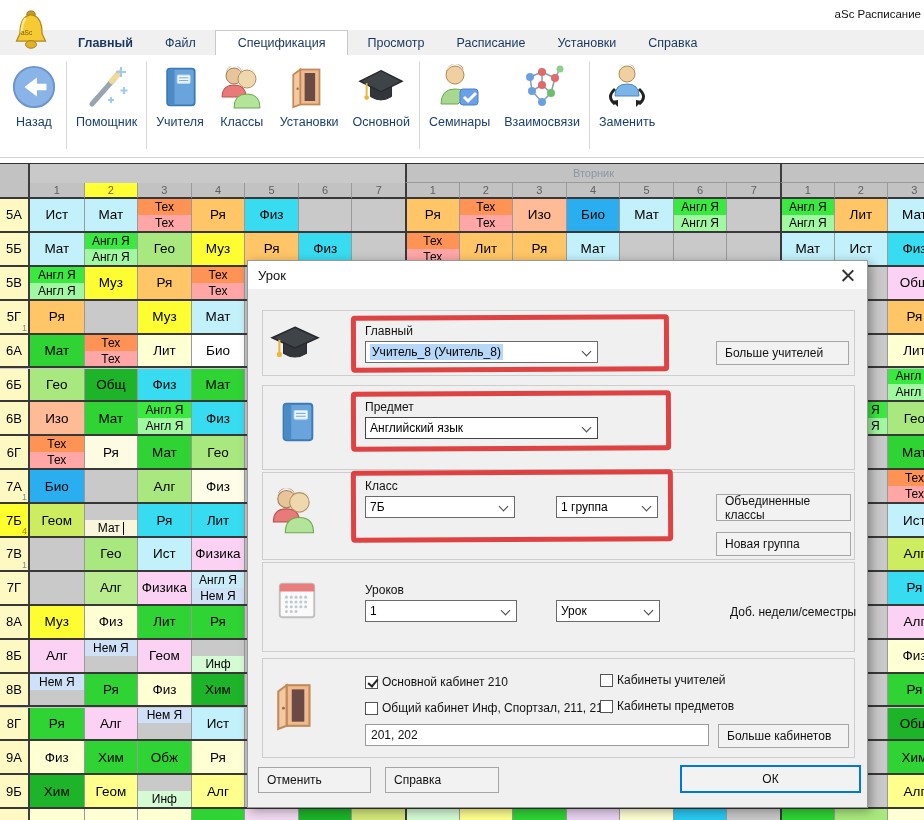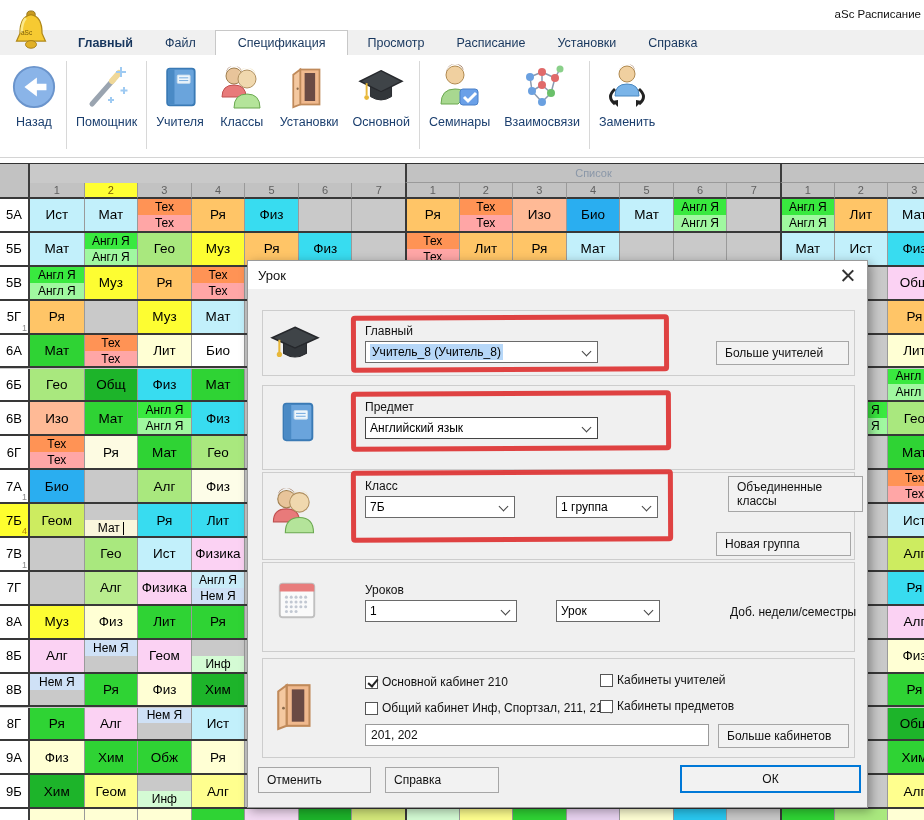--- a/index.html
+++ b/index.html
@@ -39,21 +39,21 @@
   .dayh { position:absolute; top:0; height:19px; background:#c2c2c2; color:#8a97a8;
     font-size:11px; display:flex; align-items:center; justify-content:center;
     border-bottom:1px solid #9a9a9a; }
   .corner { position:absolute; left:0; top:0; width:30px; height:35px; background:#c2c2c2;
     border-right:2px solid #3c3c3c; border-bottom:2px solid #383838; }
   .numh { position:absolute; top:19px; height:16px; background:#c2c2c2; color:#5f5f5f;
     font-size:11px; display:flex; align-items:center; justify-content:center;
     border-bottom:2px solid #383838; }
   .numh.hl { background:#ffff33; color:#7a5c00; }
   .trow { position:absolute; left:0; width:924px; border-bottom:2px solid #383838; }
-  .rlab { position:absolute; left:0; top:0; width:30px; height:100%; background:#ffffff;
+  .rlab { position:absolute; left:0; top:0; width:30px; height:100%; background:#fef9c3;
     border-right:2px solid #3c3c3c; font-size:13px; color:#000; display:flex;
     align-items:center; justify-content:center; }
   .rlab.sel { background:#ffff2e; }
   .rlab .sub { position:absolute; right:1px; bottom:0px; font-size:9px; color:#8a8a8a; }
   .rlab.sel .sub { color:#b08000; }
   .cell { position:absolute; top:0; height:100%; overflow:hidden; font-size:13.5px; color:#000; }
   .cell .full { width:100%; height:100%; display:flex; align-items:center; justify-content:center; }
   .cell .half { width:100%; height:50%; display:flex; align-items:center; justify-content:center;
     font-size:12px; line-height:1; }
   .caret { display:inline-block; width:1px; height:13px; background:#000; margin-left:3px;
@@ -251,21 +251,21 @@
 
   <div id="tt">
       <div class="corner"></div>
       <div class="numh" style="left: 30px; width: 53.571px; border-left: none;">1</div>
       <div class="numh hl" style="left: 83.571px; width: 53.571px; border-left: 1px solid rgb(154, 154, 154);">2</div>
       <div class="numh" style="left: 137.142px; width: 53.571px; border-left: 1px solid rgb(154, 154, 154);">3</div>
       <div class="numh" style="left: 190.713px; width: 53.571px; border-left: 1px solid rgb(154, 154, 154);">4</div>
       <div class="numh" style="left: 244.284px; width: 53.571px; border-left: 1px solid rgb(154, 154, 154);">5</div>
       <div class="numh" style="left: 297.855px; width: 53.571px; border-left: 1px solid rgb(154, 154, 154);">6</div>
       <div class="numh" style="left: 351.426px; width: 53.571px; border-left: 1px solid rgb(154, 154, 154);">7</div>
-      <div class="dayh" style="left: 405px; width: 375px; border-left: 2px solid rgb(60, 60, 60);">Список</div>
+      <div class="dayh" style="left: 405px; width: 375px; border-left: 2px solid rgb(60, 60, 60);">Вторник</div>
       <div class="numh" style="left: 405px; width: 53.571px; border-left: 2px solid rgb(60, 60, 60);">1</div>
       <div class="numh" style="left: 458.571px; width: 53.571px; border-left: 1px solid rgb(154, 154, 154);">2</div>
       <div class="numh" style="left: 512.142px; width: 53.571px; border-left: 1px solid rgb(154, 154, 154);">3</div>
       <div class="numh" style="left: 565.713px; width: 53.571px; border-left: 1px solid rgb(154, 154, 154);">4</div>
       <div class="numh" style="left: 619.284px; width: 53.571px; border-left: 1px solid rgb(154, 154, 154);">5</div>
       <div class="numh" style="left: 672.855px; width: 53.571px; border-left: 1px solid rgb(154, 154, 154);">6</div>
       <div class="numh" style="left: 726.426px; width: 53.571px; border-left: 1px solid rgb(154, 154, 154);">7</div>
       <div class="dayh" style="left: 780px; width: 375px; border-left: 2px solid rgb(60, 60, 60);"></div>
       <div class="numh" style="left: 780px; width: 53.571px; border-left: 2px solid rgb(60, 60, 60);">1</div>
       <div class="numh" style="left: 833.571px; width: 53.571px; border-left: 1px solid rgb(154, 154, 154);">2</div>
@@ -975,21 +975,21 @@
 
     <div class="dlabel" style="left:117px;top:218px;">Класс</div>
     <div class="combo" style="left:117px;top:235px;width:150px;">
       <span>7Б</span>
       <span class="chev"></span>
     </div>
     <div class="combo" style="left:308px;top:235px;width:102px;">
       <span>1 группа</span>
       <span class="chev"></span>
     </div>
-    <div class="wbtn" style="left:468px;top:215px;width:135px;height:36px;margin-left:12px;">Объединенные классы</div>
+    <div class="wbtn" style="left:468px;top:233px;width:135px;height:27px;">Объединенные классы</div>
     <div class="wbtn" style="left:468px;top:271px;width:135px;height:24px;">Новая группа</div>
     <div class="redbox" style="left: 103px; top: 209px; width: 322px; height: 72px; border-color: rgb(221, 51, 51);"></div>
 
     <div class="dlabel" style="left:117px;top:322px;">Уроков</div>
     <div class="combo" style="left:117px;top:339px;width:152px;">
       <span>1</span>
       <span class="chev"></span>
     </div>
     <div class="combo" style="left:308px;top:339px;width:104px;">
       <span>Урок</span>

